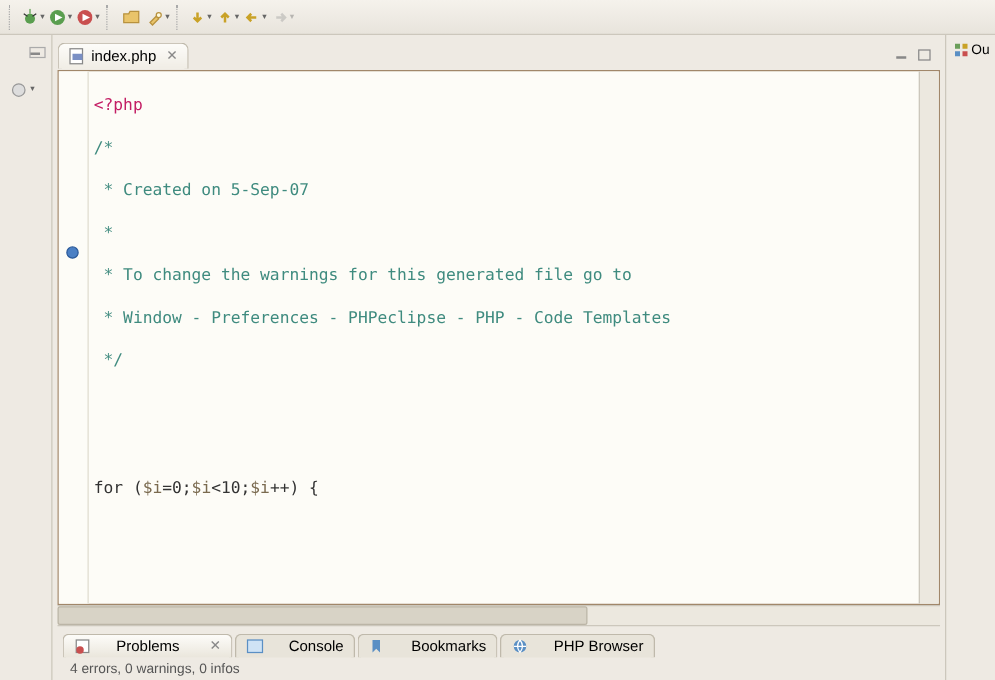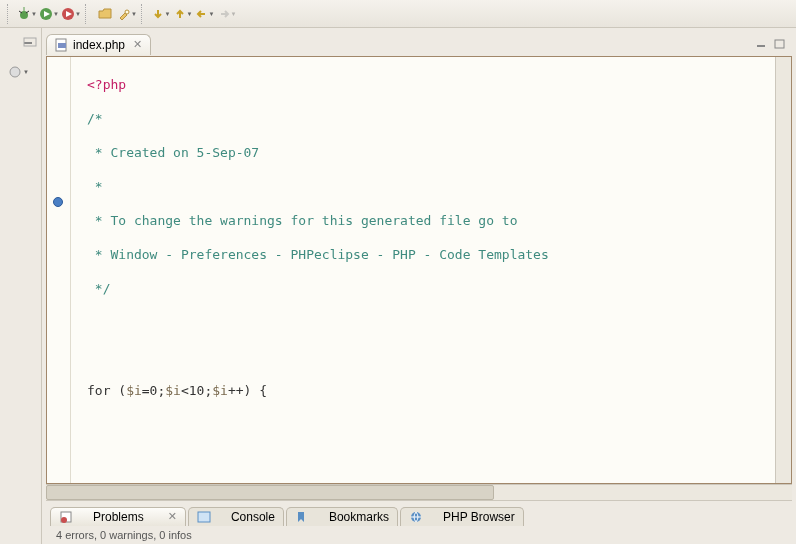--- a/index.html
+++ b/index.html
@@ -18,21 +18,21 @@
 .tabs-row { display: flex; align-items: center; height: 24px; }
 .editor-tab { background: linear-gradient(#fdfcf9, #f0ede5); border: 1px solid #bfb9ab; border-bottom: none; border-top-left-radius: 6px; border-top-right-radius: 6px; padding: 3px 8px; display: flex; align-items: center; gap: 4px; }
 .tab-spacer { flex: 1; }
 .tab-controls { display: flex; gap: 2px; padding-right: 4px; }
 .tab-ctrl { width: 16px; height: 14px; display: flex; align-items: center; justify-content: center; cursor: pointer; }
 
 .editor-frame { flex: 1; border: 1px solid #a1876a; background: #fdfcf7; display: flex; overflow: hidden; }
 .gutter { width: 24px; background: #fdfcf7; border-right: 1px solid #e0dccf; position: relative; }
 .gutter .bp { width: 10px; height: 10px; border-radius: 50%; background: #4a7fc4; border: 1px solid #2c5a9a; position: absolute; left: 6px; }
 .code-area { flex: 1; font-family: "DejaVu Sans Mono", monospace; font-size: 13px; line-height: 17px; padding: 2px 4px; white-space: pre; position: relative; color: #333; }
-.code-line { height: 17px; margin-left: 12px; }
+.code-line { height: 17px; }
 .hl-line { background: #e4efe4; }
 .scroll-v { width: 16px; background: #ece8df; border-left: 1px solid #ccc7bc; }
 .scroll-h { height: 16px; background: #ece8df; border-top: 1px solid #ccc7bc; margin-top: 0; display: flex; }
 .scroll-h-thumb { width: 60%; height: 100%; background: #d8d3c6; border: 1px solid #bbb5a6; border-radius: 2px; }
 
 .php-tag { color: #c31d64; font-weight: normal; }
 .comment { color: #3f8b7f; }
 .var { color: #7a6a4f; }
 .kw { color: #333; font-weight: normal; }
 .str { color: #2a7a2a; }
@@ -210,13 +210,24 @@
               <circle cx="7" cy="7" r="5" fill="#5a8fc4"></circle>
               <path d="M2 7 L12 7 M7 2 Q11 7 7 12 Q3 7 7 2" stroke="#fff" fill="none"></path>
             </svg>
           <span>PHP Browser</span>
         </div>
       </div>
       <div class="status-line">4 errors, 0 warnings, 0 infos</div>
     </div>
   </div>
 
+  <div class="right-panel">
+    <div class="ou">
+      <svg width="12" height="12">
+          <rect x="1" y="1" width="4" height="4" fill="#6a9e5a"></rect>
+          <rect x="7" y="1" width="4" height="4" fill="#c9a227"></rect>
+          <rect x="1" y="7" width="4" height="4" fill="#5a8fc4"></rect>
+          <rect x="7" y="7" width="4" height="4" fill="#c94f4f"></rect>
+        </svg>
+      <span>Ou</span>
+    </div>
+  </div>
 </div>
 
 </body></html>

